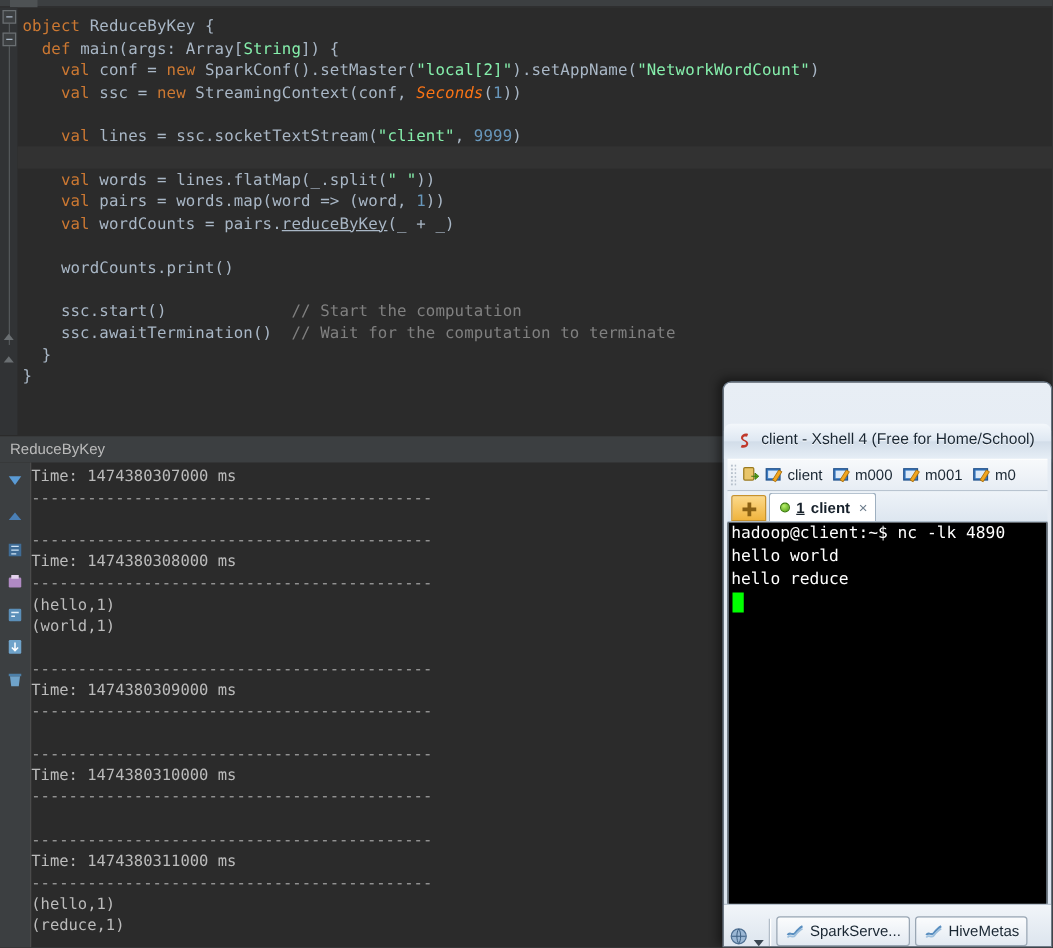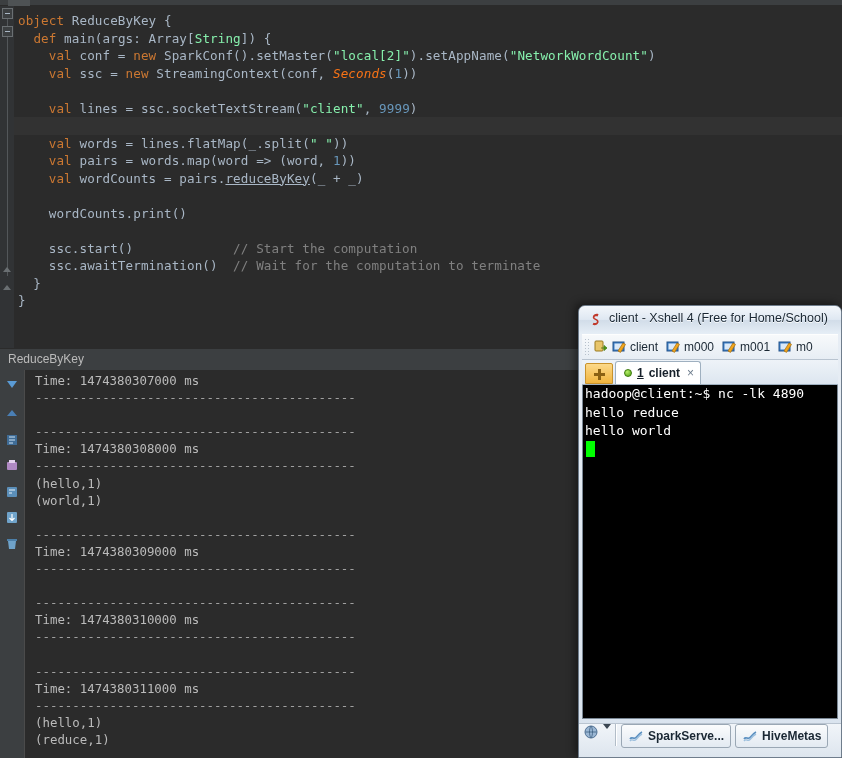--- a/index.html
+++ b/index.html
@@ -92,37 +92,37 @@
   }
   .ctool svg { display: block; }
   .console-out {
     position: absolute; left: 24px; top: 0; right: 0; bottom: 0;
     padding: 2px 0 0 0;
     border-left: 1px solid #4b4b4b;
     font-size: 12.4px; line-height: 17.1px;
     color: #bbbbbb; white-space: pre;
     overflow: hidden;
   }
-  .console-out .cl { display: block; height: 17.1px; padding-left: 10px; }
+  .console-out .cl { display: block; height: 17.1px; }
   .dash { color: #a0a0a0; letter-spacing: 0px; }
 
   
   .xshell {
     position: absolute; left: 578px; top: 305px;
     width: 264px; height: 453px;
     background: linear-gradient(180deg,#e8eef5 0%, #d9e3ee 100%);
     border: 1px solid #6f7d8c;
     border-top-left-radius: 7px; border-top-right-radius: 7px;
     box-shadow: -3px -2px 8px rgba(0,0,0,0.45);
     overflow: hidden;
   }
   .xs-title {
     position: relative; height: 28px;
     background: linear-gradient(180deg,#f3f7fb 0%, #dfe8f2 48%, #d2dde9 52%, #e6eef6 100%);
-    border-top-left-radius: 6px; border-top-right-radius: 6px;
+    border-top-left-radius: 6px; border-top-right-radius: 6px; margin-top: 33px;
   }
   .xs-title .ico {
     position: absolute; left: 8px; top: 5px; width: 18px; height: 18px;
   }
   .xs-title .txt {
     position: absolute; left: 30px; top: 5px;
     font-family: "Liberation Sans", sans-serif;
     font-size: 12.5px; color: #1a2733;
     text-shadow: 0 1px 0 rgba(255,255,255,0.85);
     white-space: nowrap;
@@ -205,24 +205,23 @@
   }
   .xs-cursor {
     position: absolute; left: 3px; top: 55.5px;
     width: 9px; height: 16px; background: #00ff00;
   }
 
   .xs-status {
     position: absolute; left: 0; bottom: 0; width: 100%; height: 34px;
     background: linear-gradient(180deg,#f1f5f9 0%, #dde5ee 100%);
     border-top: 1px solid #b9c4d0;
-    display: flex; align-items: flex-start;
+    display: flex; align-items: flex-end;
     padding-left: 4px; gap: 4px;
     overflow: hidden;
-    font-weight: bold;
   }
   .tb-sep { width: 2px; height: 22px; border-left: 1px solid #b2bdc8; border-right: 1px solid #ffffff; }
   .win-btn {
     display: flex; align-items: center; gap: 4px;
     height: 24px; padding: 0 6px;
     background: linear-gradient(180deg,#fbfcfd 0%, #e3eaf2 100%);
     border: 1px solid #9aa7b4; border-radius: 3px;
     font-family: "Liberation Sans", sans-serif;
     font-size: 12px; color: #1a2733;
     white-space: nowrap; flex: none;
@@ -371,22 +370,22 @@
       <div class="xs-tab">
         <span class="tab-dot"></span>
         <span class="tab-num">1</span>
         <span>client</span>
         <span class="tab-x">×</span>
       </div>
     </div>
 
     <div class="xs-term">
       <span class="tline">hadoop@client:~$ nc -lk 4890</span>
+      <span class="tline">hello world</span>
       <span class="tline">hello reduce</span>
-      <span class="tline">hello world</span>
       <div class="xs-cursor"></div>
     </div>
 
     <div class="xs-status">
       <span class="sb-ico">
         <svg width="16" height="16" viewBox="0 0 16 16">
           <circle cx="8" cy="8" r="6" fill="#9bb7d4" stroke="#4e6f92"></circle>
           <path d="M2.5 8h11M8 2.2c2 2.2 2 9.4 0 11.6M8 2.2c-2 2.2-2 9.4 0 11.6" stroke="#3d5f82" fill="none" stroke-width="0.8"></path>
         </svg>
       </span>

